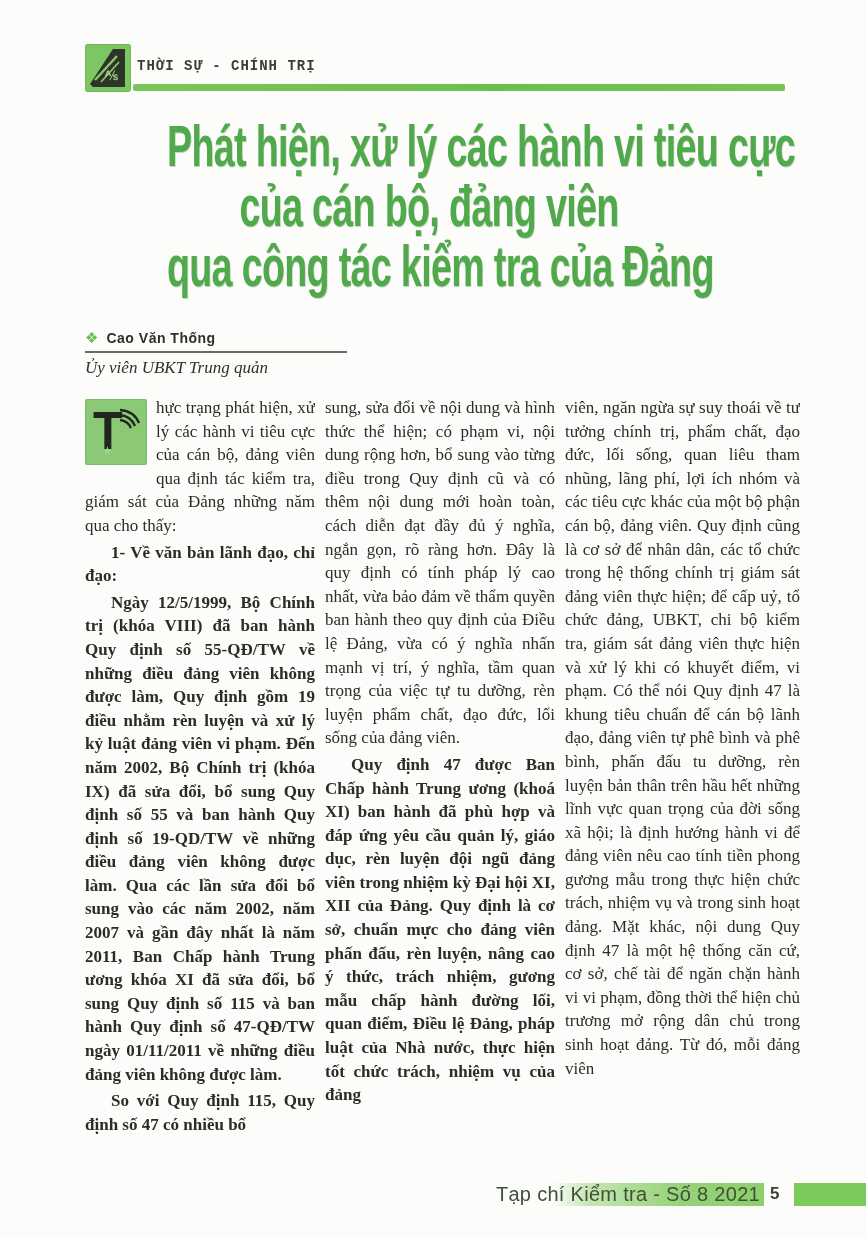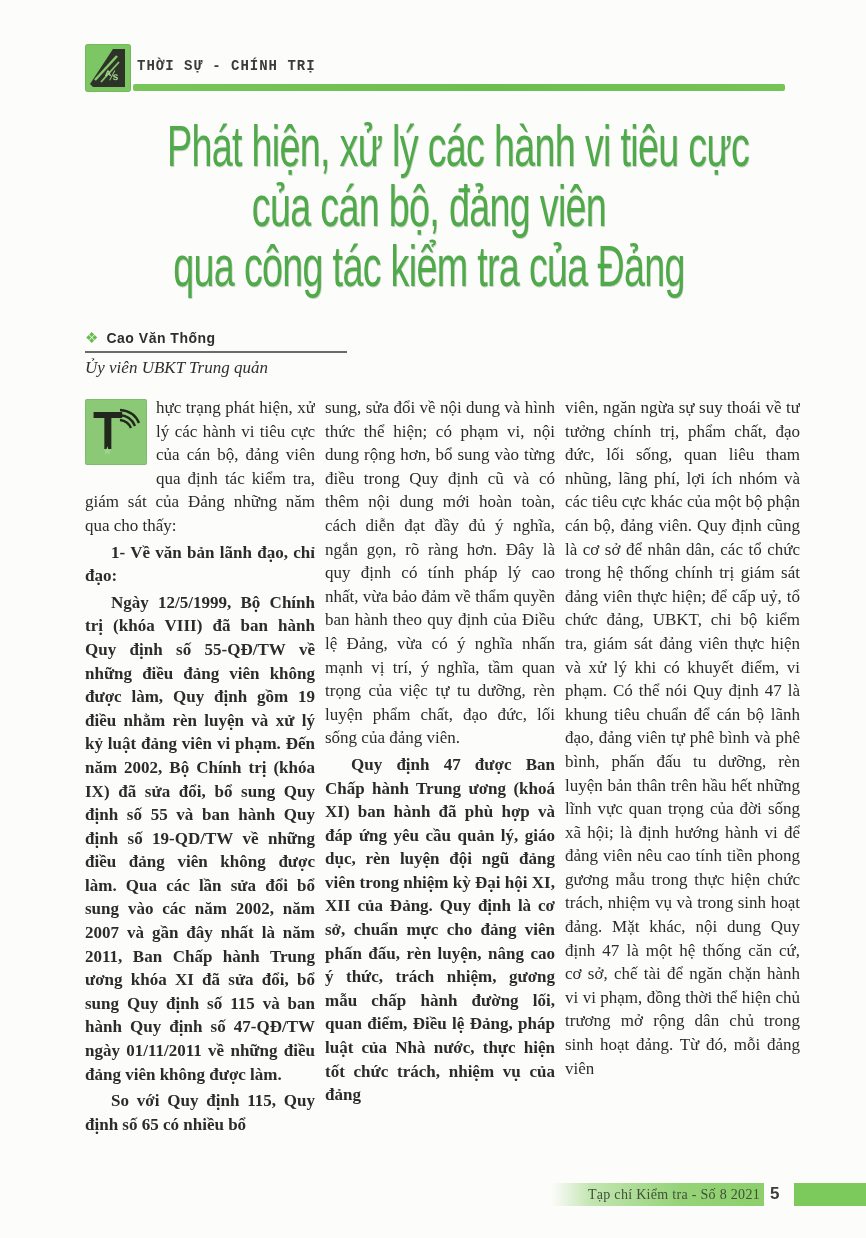--- a/index.html
+++ b/index.html
@@ -28,21 +28,21 @@
   .header-rule{
     position:absolute;left:48px;top:40px;width:652px;height:7px;
     background:linear-gradient(90deg,#79c55a 0%,#6cbf4e 55%,#74c456 100%);
     border-radius:2px;
   }
   
   .title{
     position:absolute;top:116px;left:32px;right:40px;
     text-align:center;line-height:60px;
     font-family:"Liberation Sans", sans-serif;
-    font-weight:normal;
+    font-weight:bold;
     color:#50a94a;
   }
   .title .t-line{display:block;font-size:57px;transform:scaleX(.66);transform-origin:50% 50%;white-space:nowrap;letter-spacing:-1px;text-shadow:1px 1px 0 rgba(40,90,35,.25);}
   
   .author{position:absolute;top:330px;left:85px;width:320px;}
   .author-row{display:flex;align-items:center;gap:8px;border-bottom:2px solid #6a6a66;padding-bottom:5px;width:262px;}
   .author-bullet{color:#69bd4f;font-size:15px;line-height:1;}
   .author-name{
     font-family:"Liberation Sans", sans-serif;
     font-weight:bold;font-size:14px;color:#2e2e2b;letter-spacing:.5px;
@@ -77,22 +77,22 @@
   }
   
   .footer{position:absolute;top:1183px;left:0;right:0;height:24px;}
   .footer-bar{
     position:absolute;left:552px;width:212px;height:23px;
     background:linear-gradient(90deg,rgba(150,211,120,0) 0%,rgba(150,211,120,.55) 18%,#96d378 60%,#8ccf6b 100%);
     display:flex;align-items:center;justify-content:flex-end;
     padding-right:4px;box-sizing:border-box;
   }
   .footer-journal{
-    font-family:Liberation Serif, serif;
-    font-size:14px;color:#41503a;letter-spacing:.3px;white-space:nowrap;
+    font-family:Liberation Sans, sans-serif;
+    font-size:20px;color:#41503a;letter-spacing:.3px;white-space:nowrap;
   }
   .footer-page{
     position:absolute;left:770px;top:1px;
     font-family:"Liberation Sans", sans-serif;
     font-weight:bold;font-size:17px;color:#3c3c39;
   }
   .footer-block{
     position:absolute;left:794px;right:0;height:23px;background:#7cc95c;
   }
 </style>
@@ -138,21 +138,21 @@
             <path d="M1 3 q14 1 19 13" stroke="#22271d" stroke-width="2.4" fill="none"></path>
             <path d="M1 8 q11 1 15 11" stroke="#22271d" stroke-width="2.4" fill="none"></path>
             <path d="M1 13 q8 1 11 8" stroke="#22271d" stroke-width="2.4" fill="none"></path>
           </svg>
           <span class="dc-star">★</span>
         </span>
         <span>hực trạng phát hiện, xử lý các hành vi tiêu cực của cán bộ, đảng viên qua định tác kiểm tra, giám sát của Đảng những năm qua cho thấy:</span>
       </p>
       <p class="heading">1- Về văn bản lãnh đạo, chỉ đạo:</p>
       <p class="indent">Ngày 12/5/1999, Bộ Chính trị (khóa VIII) đã ban hành Quy định số 55-QĐ/TW về những điều đảng viên không được làm, Quy định gồm 19 điều nhằm rèn luyện và xử lý kỷ luật đảng viên vi phạm. Đến năm 2002, Bộ Chính trị (khóa IX) đã sửa đổi, bổ sung Quy định số 55 và ban hành Quy định số 19-QD/TW về những điều đảng viên không được làm. Qua các lần sửa đổi bổ sung vào các năm 2002, năm 2007 và gần đây nhất là năm 2011, Ban Chấp hành Trung ương khóa XI đã sửa đổi, bổ sung Quy định số 115 và ban hành Quy định số 47-QĐ/TW ngày 01/11/2011 về những điều đảng viên không được làm.</p>
-      <p class="indent">So với Quy định 115, Quy định số 65 có nhiều bổ</p>
+      <p class="indent">So với Quy định 115, Quy định số 47 có nhiều bổ</p>
     </div>
 
     <div class="col">
       <p>sung, sửa đổi về nội dung và hình thức thể hiện; có phạm vi, nội dung rộng hơn, bổ sung vào từng điều trong Quy định cũ và có thêm nội dung mới hoàn toàn, cách diễn đạt đầy đủ ý nghĩa, ngắn gọn, rõ ràng hơn. Đây là quy định có tính pháp lý cao nhất, vừa bảo đảm về thẩm quyền ban hành theo quy định của Điều lệ Đảng, vừa có ý nghĩa nhấn mạnh vị trí, ý nghĩa, tầm quan trọng của việc tự tu dưỡng, rèn luyện phẩm chất, đạo đức, lối sống của đảng viên.</p>
       <p class="indent">Quy định 47 được Ban Chấp hành Trung ương (khoá XI) ban hành đã phù hợp và đáp ứng yêu cầu quản lý, giáo dục, rèn luyện đội ngũ đảng viên trong nhiệm kỳ Đại hội XI, XII của Đảng. Quy định là cơ sở, chuẩn mực cho đảng viên phấn đấu, rèn luyện, nâng cao ý thức, trách nhiệm, gương mẫu chấp hành đường lối, quan điểm, Điều lệ Đảng, pháp luật của Nhà nước, thực hiện tốt chức trách, nhiệm vụ của đảng</p>
     </div>
 
     <div class="col">
       <p>viên, ngăn ngừa sự suy thoái về tư tưởng chính trị, phẩm chất, đạo đức, lối sống, quan liêu tham nhũng, lãng phí, lợi ích nhóm và các tiêu cực khác của một bộ phận cán bộ, đảng viên. Quy định cũng là cơ sở để nhân dân, các tổ chức trong hệ thống chính trị giám sát đảng viên thực hiện; để cấp uỷ, tổ chức đảng, UBKT, chi bộ kiểm tra, giám sát đảng viên thực hiện và xử lý khi có khuyết điểm, vi phạm. Có thể nói Quy định 47 là khung tiêu chuẩn để cán bộ lãnh đạo, đảng viên tự phê bình và phê bình, phấn đấu tu dưỡng, rèn luyện bản thân trên hầu hết những lĩnh vực quan trọng của đời sống xã hội; là định hướng hành vi để đảng viên nêu cao tính tiền phong gương mẫu trong thực hiện chức trách, nhiệm vụ và trong sinh hoạt đảng. Mặt khác, nội dung Quy định 47 là một hệ thống căn cứ, cơ sở, chế tài để ngăn chặn hành vi vi phạm, đồng thời thể hiện chủ trương mở rộng dân chủ trong sinh hoạt đảng. Từ đó, mỗi đảng viên</p>
     </div>

